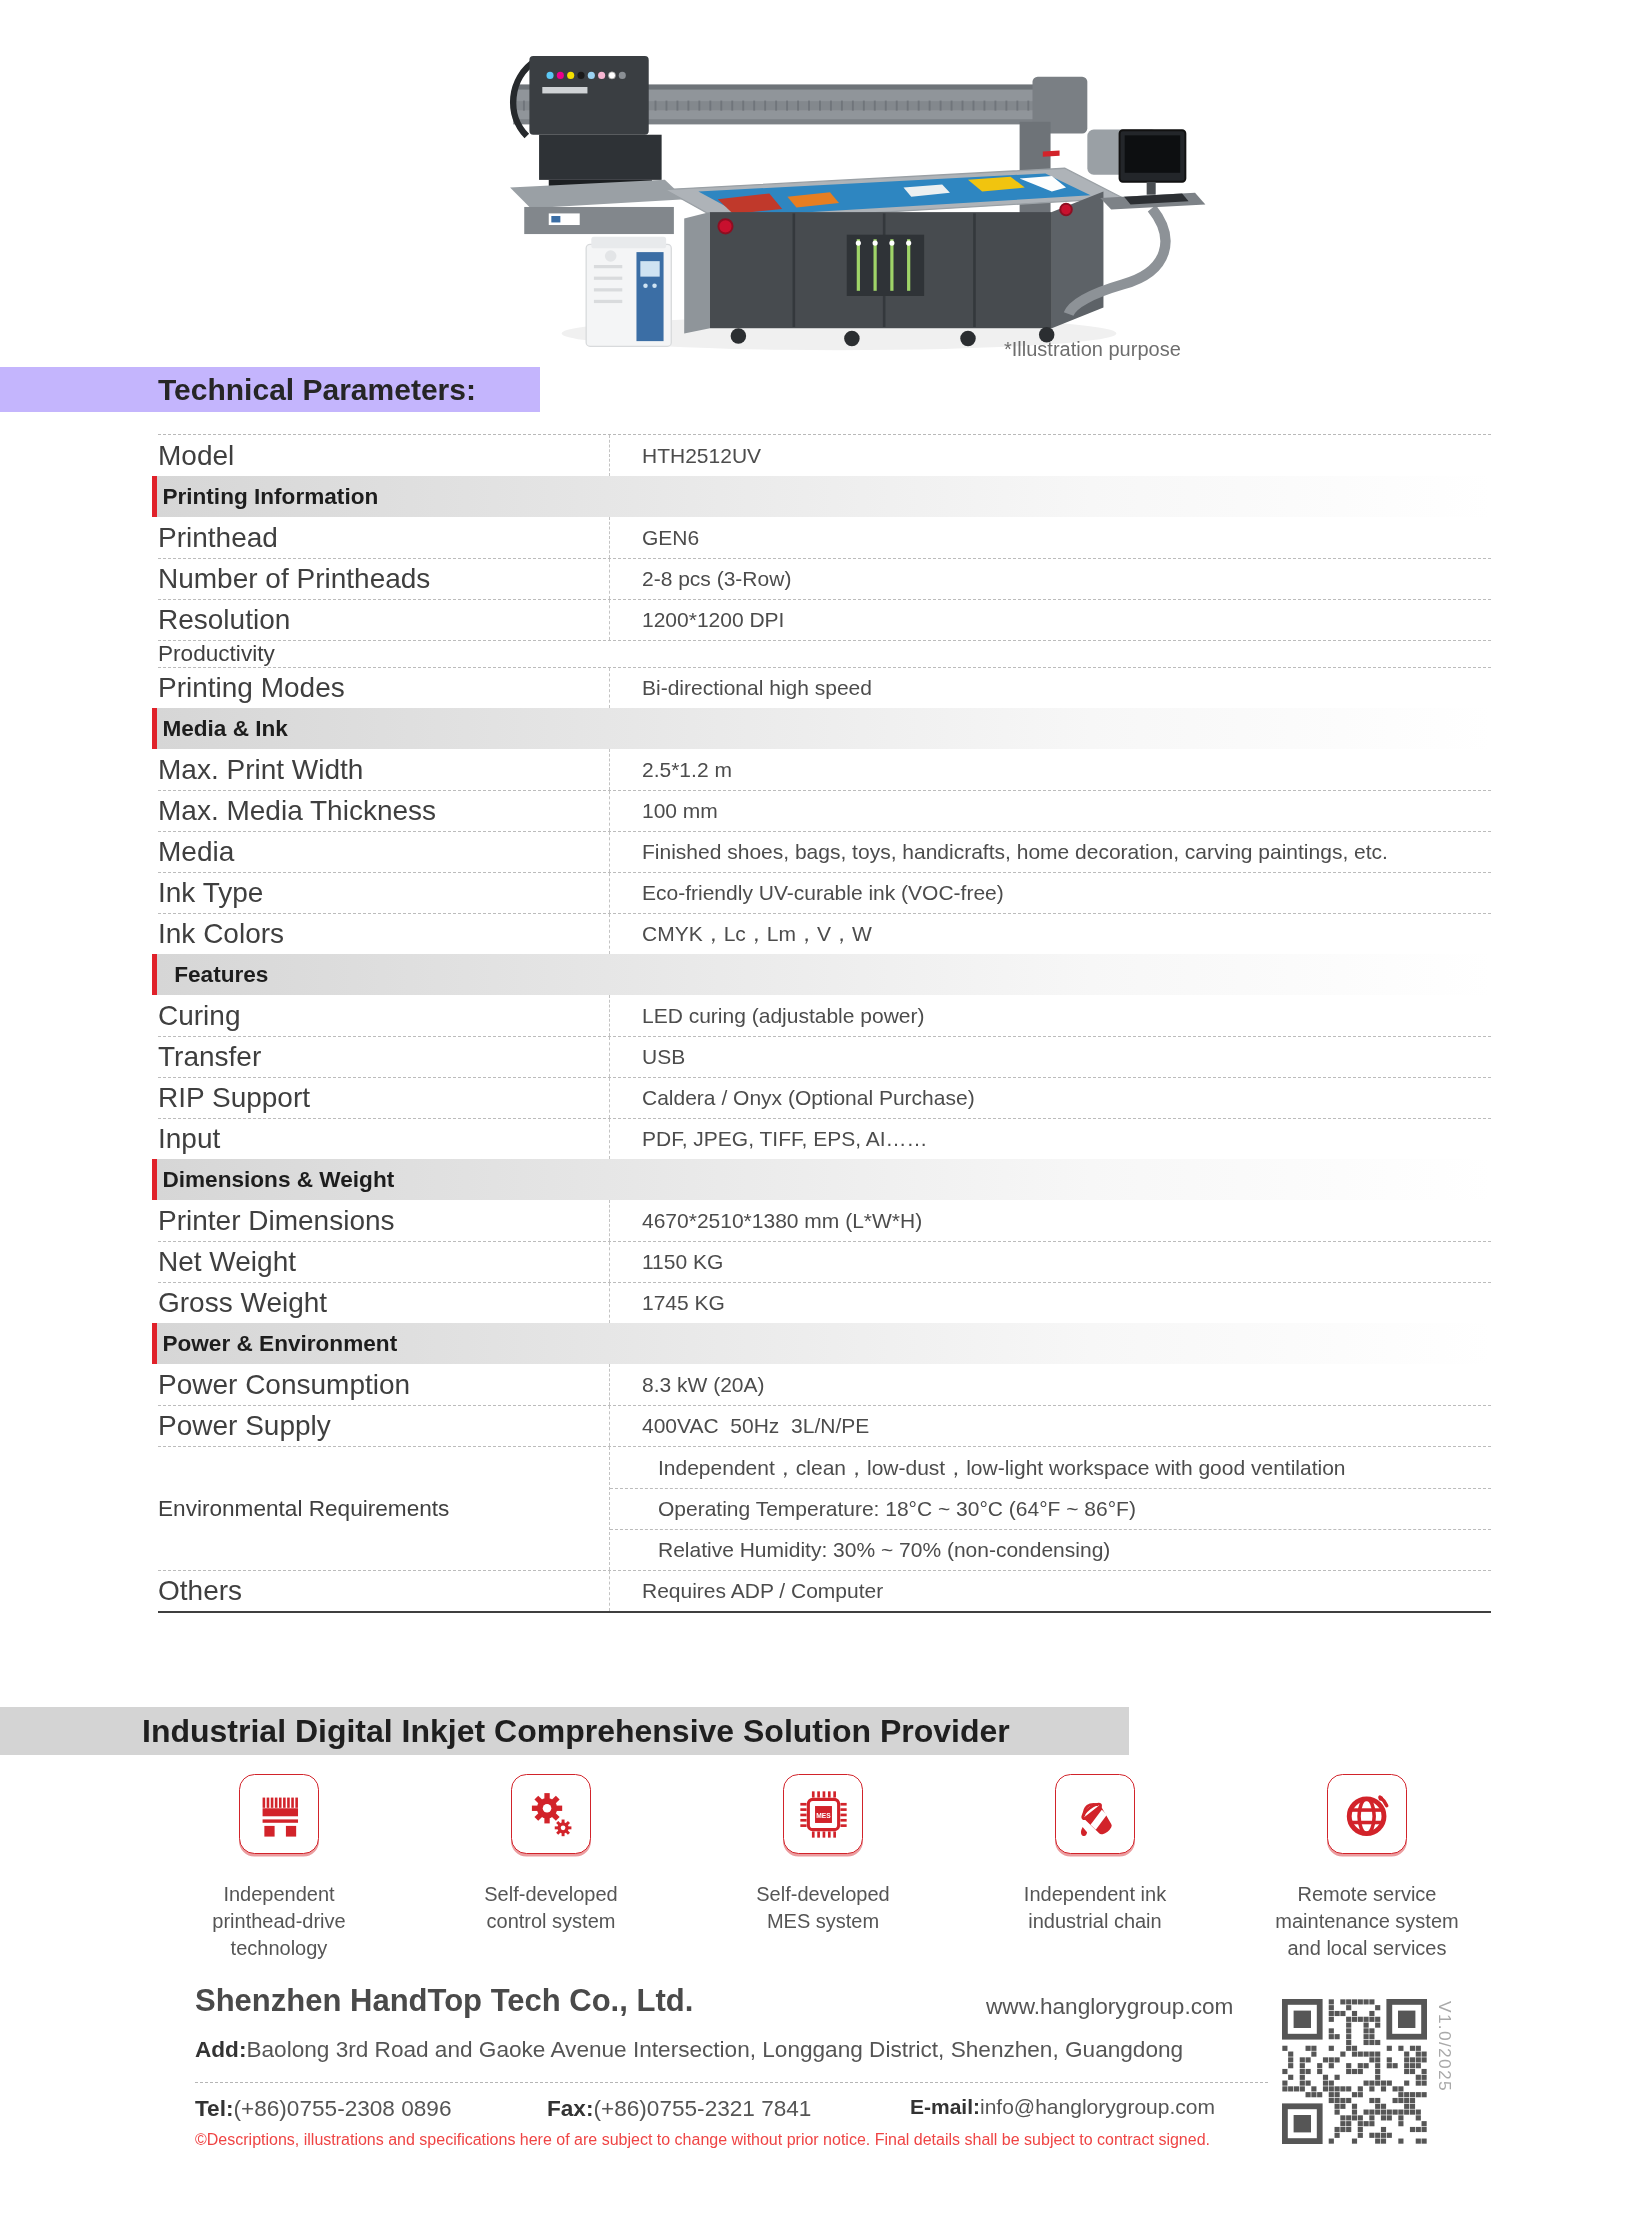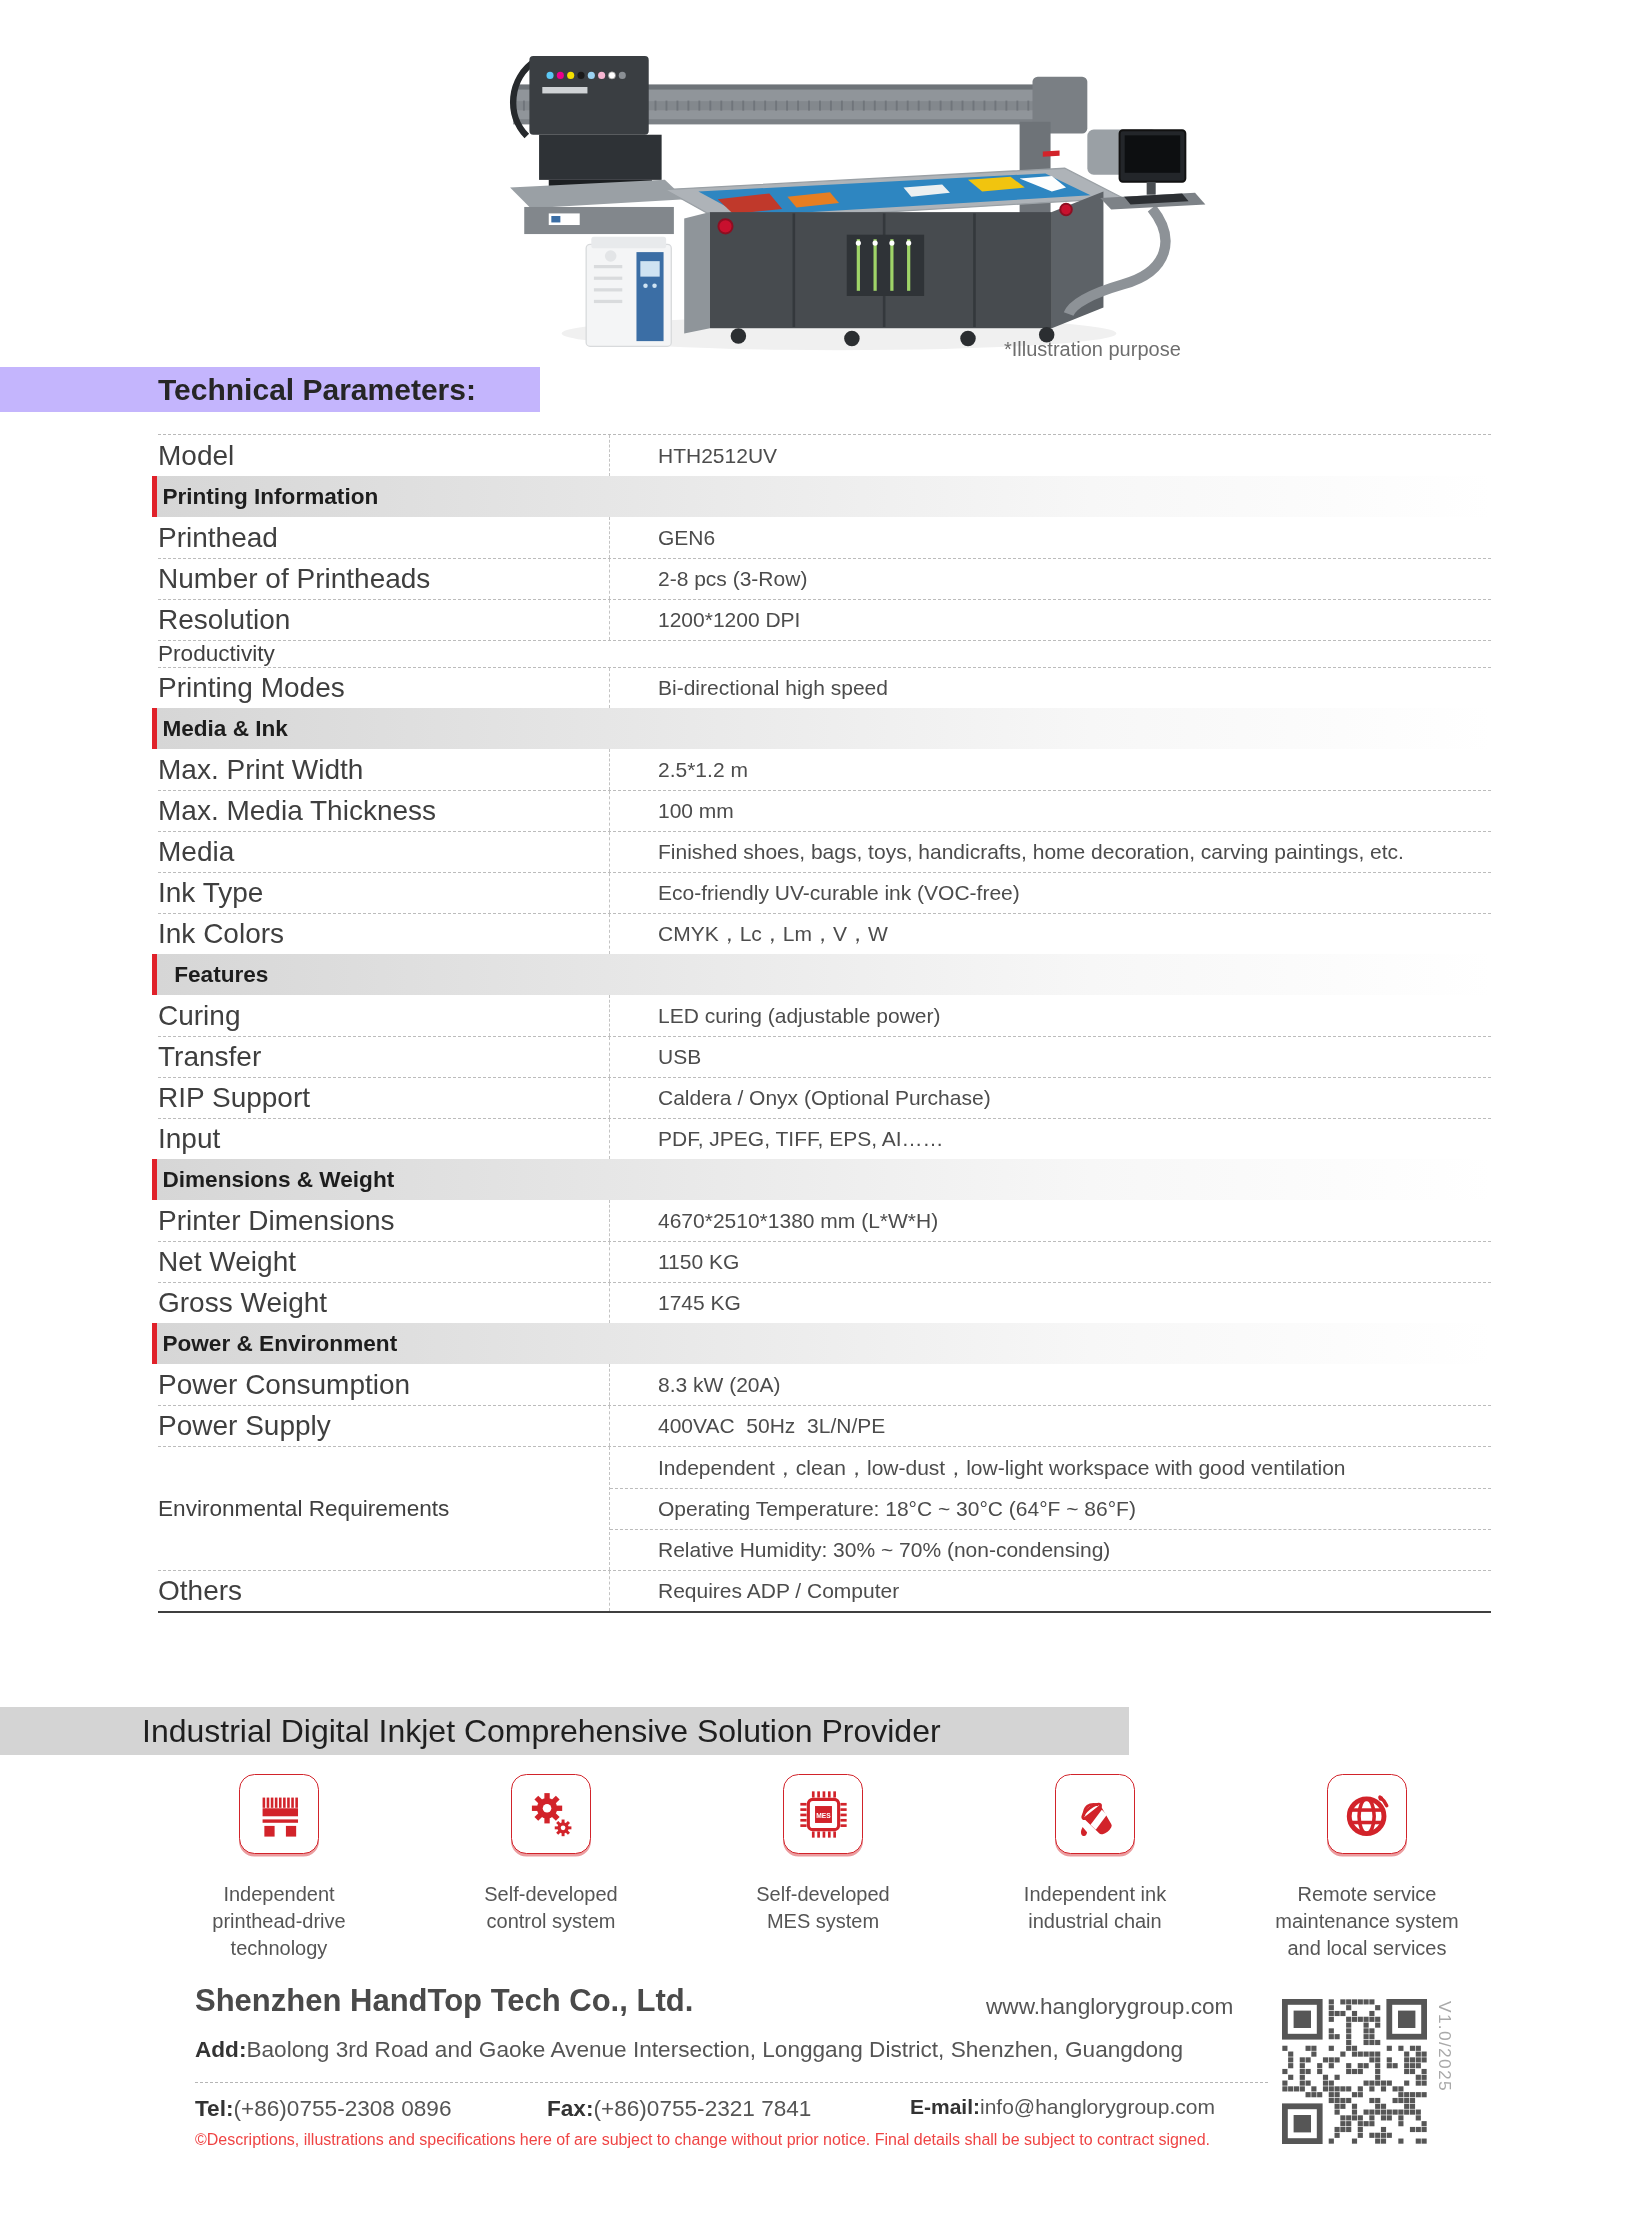--- a/index.html
+++ b/index.html
@@ -18,41 +18,41 @@
   .tp-band span { margin-left:158px; font-size:30px; font-weight:bold; color:#262626; }
 
   
   .spec-table {
     position:absolute; left:158px; top:434px; width:1333px;
     border-top:1.3px dashed #b9b9b9; border-bottom:2.6px solid #3f3f3f;
   }
   .t-row { height:41px; display:flex; align-items:stretch; }
   .sep { border-top:1.3px dashed #bcbcbc; }
   .t-label { width:451px; display:flex; align-items:center; font-size:28px; color:#3f3f3f; padding-right:11.6px; }
-  .t-value { flex:1; display:flex; align-items:center; border-left:1.3px dashed #c3c3c3; padding-left:48px; font-size:21px; color:#4c4c4c; white-space:pre-wrap; }
+  .t-value { flex:1; display:flex; align-items:center; border-left:1.3px dashed #c3c3c3; padding-left:32px; font-size:21px; color:#4c4c4c; white-space:pre-wrap; }
   .t-section {
     height:41px; margin-left:-5.8px; display:flex; align-items:center;
     border-left:5.8px solid #e0222a;
     background:linear-gradient(90deg,#d6d6d6 0%,#e9e9e9 40%,#f7f7f7 70%,#ffffff 100%);
   }
   .t-group { display:flex; align-items:stretch; }
   .g-label { width:244px; display:flex; align-items:center; font-size:22.6px; color:#3f3f3f; }
   .g-col { flex:1; display:flex; flex-direction:column; }
   .g-sub { height:41px; display:flex; align-items:stretch; }
   .g-sub + .g-sub { border-top:1.3px dashed #bcbcbc; }
   .g-mode { width:207px; display:flex; align-items:center; border-left:1.3px dashed #c3c3c3; padding-left:17px; font-size:22.6px; color:#3f3f3f; }
   .t-multi { display:flex; align-items:stretch; }
   .m-label { width:451px; display:flex; align-items:center; font-size:22.6px; color:#3f3f3f; }
   .m-col { flex:1; display:flex; flex-direction:column; border-left:1.3px dashed #c3c3c3; }
   .m-item { height:41px; display:flex; align-items:center; padding-left:48px; font-size:21px; color:#4c4c4c; white-space:pre-wrap; }
   .m-item + .m-item { border-top:1.3px dashed #bcbcbc; }
 
   
   .sol-band { position:absolute; left:0; top:1707px; width:1129px; height:48px; background:#d4d4d4; display:flex; align-items:center; }
-  .sol-band span { margin-left:142px; font-size:32px; font-weight:normal; color:#1f1f1f; }
+  .sol-band span { margin-left:142px; font-size:32px; font-weight:bold; color:#1f1f1f; }
   .sol-icons { position:absolute; left:143px; top:1774px; width:1362px; display:flex; }
   .sol-item { width:272px; display:flex; flex-direction:column; align-items:center; }
   .sol-card {
     width:80px; height:80px; background:#fff; border:1.9px solid #d2232a; border-radius:15.5px;
     display:flex; align-items:center; justify-content:center;
     box-shadow:0 2.6px 0 rgba(210,35,42,.45);
   }
   .sol-card svg { width:57px; height:57px; }
   .sol-cap { margin-top:27px; font-size:20px; color:#555; text-align:center; line-height:1.35; white-space:pre-line; }
 

